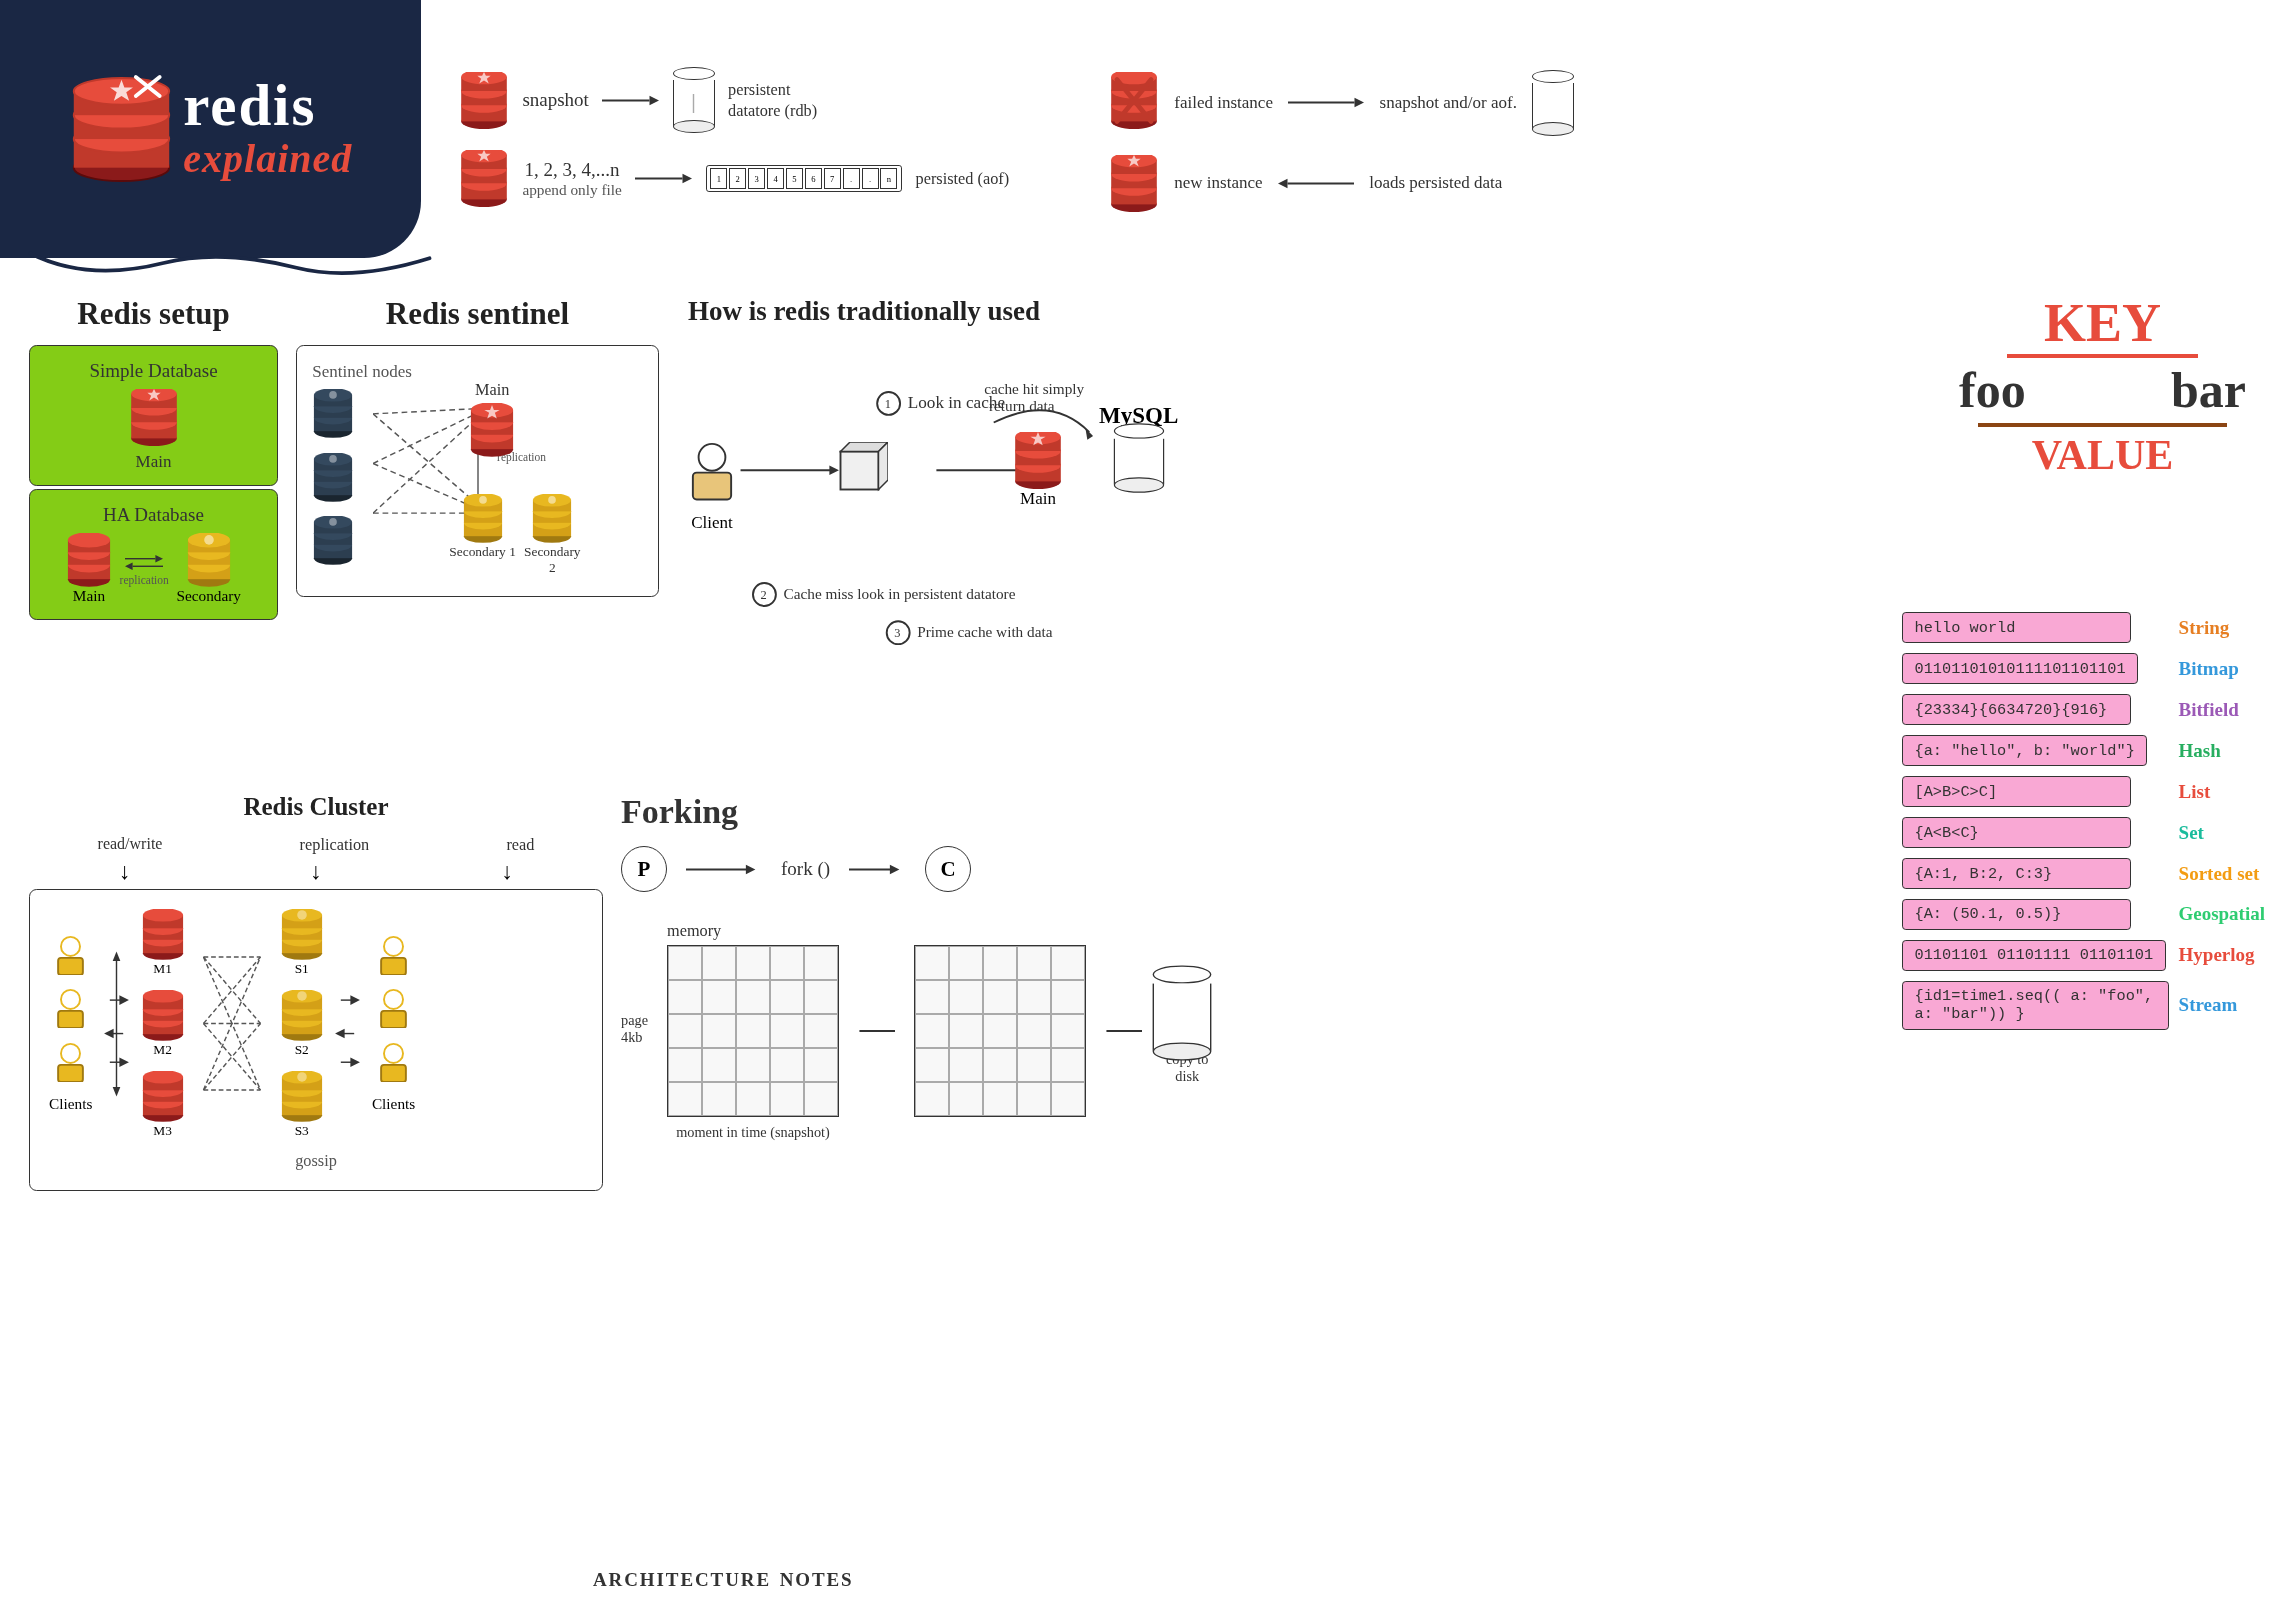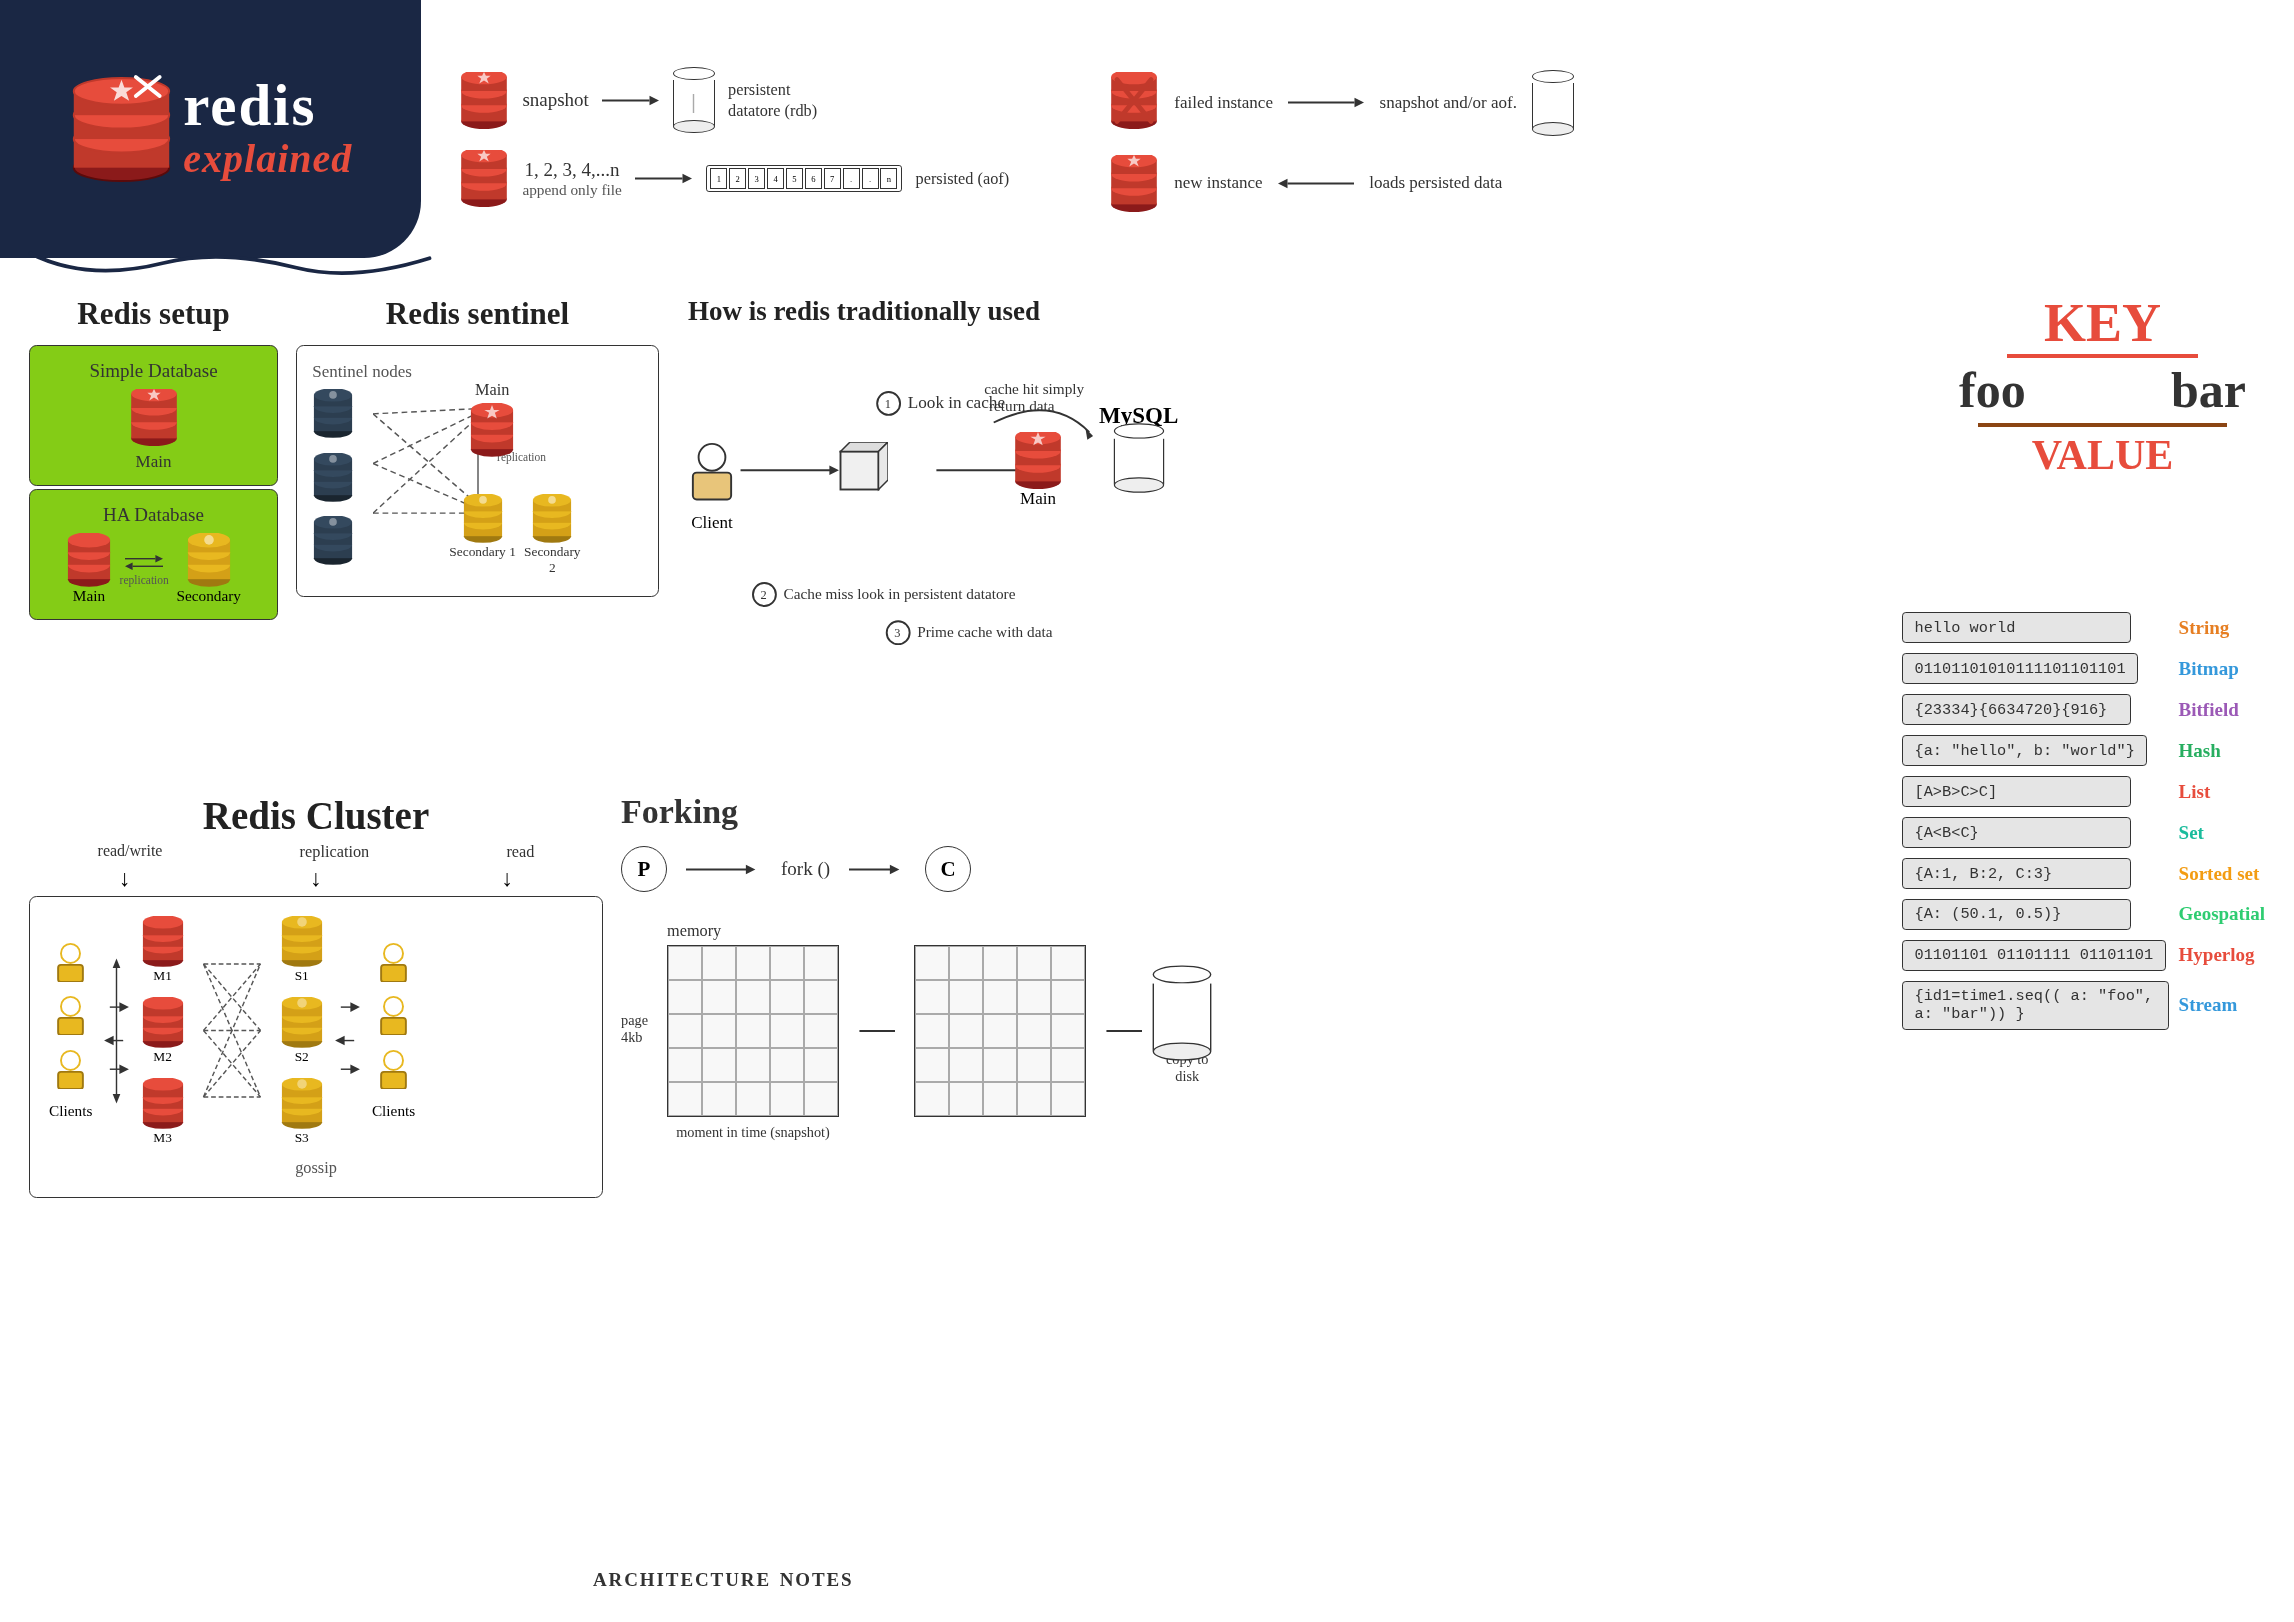--- a/index.html
+++ b/index.html
@@ -185,21 +185,21 @@
       align-items: center;
       justify-content: space-between;
       margin-bottom: 9.6px;
     }
     .dt-value-box {
       border: 1.9px solid #333;
       border-radius: 3.8px;
       padding: 5.7px 11.5px;
       font-size: 15.3px;
       color: #333;
-      background: #e5e5e5;
+      background: #f9a8d4;
       min-width: 229px;
       font-family: 'Courier New', monospace;
     }
     .dt-type {
       font-size: 19px;
       font-weight: 700;
       min-width: 96px;
       text-align: left;
       padding-left: 9.6px;
     }
@@ -681,21 +681,21 @@
       <div class="dt-value-box">01101101 01101111 01101101</div>
       <div class="dt-type" style="color: rgb(231, 76, 60);">Hyperlog</div>
     </div>
     <div class="dt-row">
       <div class="dt-value-box">{id1=time1.seq(( a: "foo", a: "bar")) }</div>
       <div class="dt-type" style="color: rgb(52, 152, 219);">Stream</div>
     </div>
   </div>
 
 <div style="position:absolute;top:793px;left:29px;width:574px;">
-  <div class="section-title" style="font-size:39px;margin-bottom:4px;">Redis Cluster</div>
+  <div class="section-title" style="font-size:25px;margin-bottom:14px;">Redis Cluster</div>
 
   <div style="display:flex;justify-content:space-around;margin-bottom:3.8px;">
     <div style="font-size:16px;color:#333;">read/write</div>
     <div style="font-size:16.3px;color:#333;">replication</div>
     <div style="font-size:16.3px;color:#333;">read</div>
   </div>
 
   <div style="display:flex;justify-content:space-around;margin-bottom:3.8px;">
     <div style="font-size:23px;">↓</div>
     <div style="font-size:23px;">↓</div>

